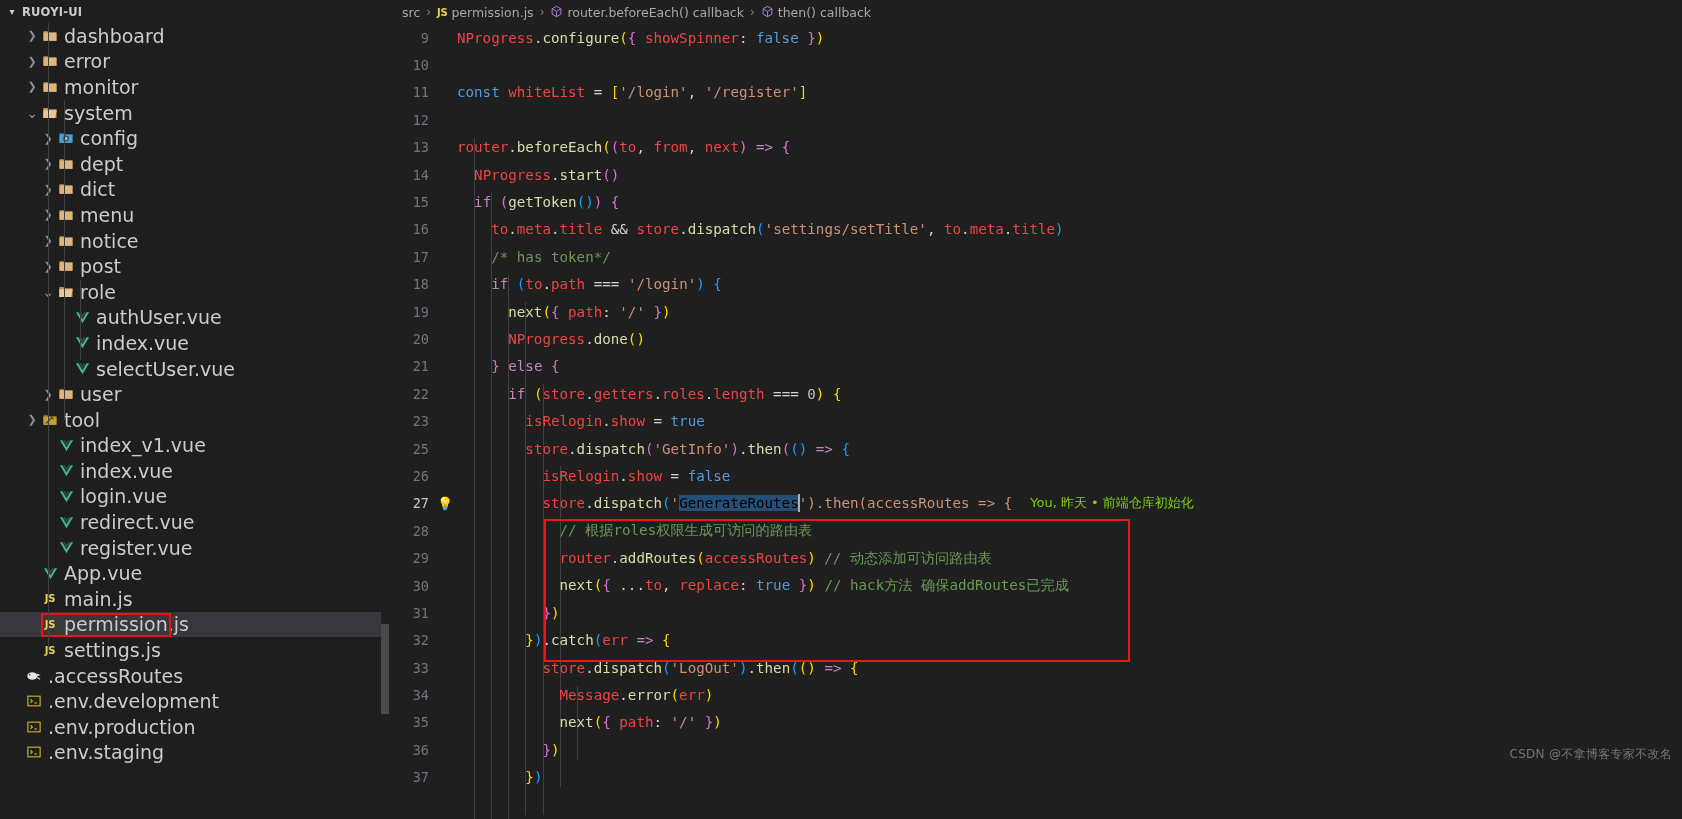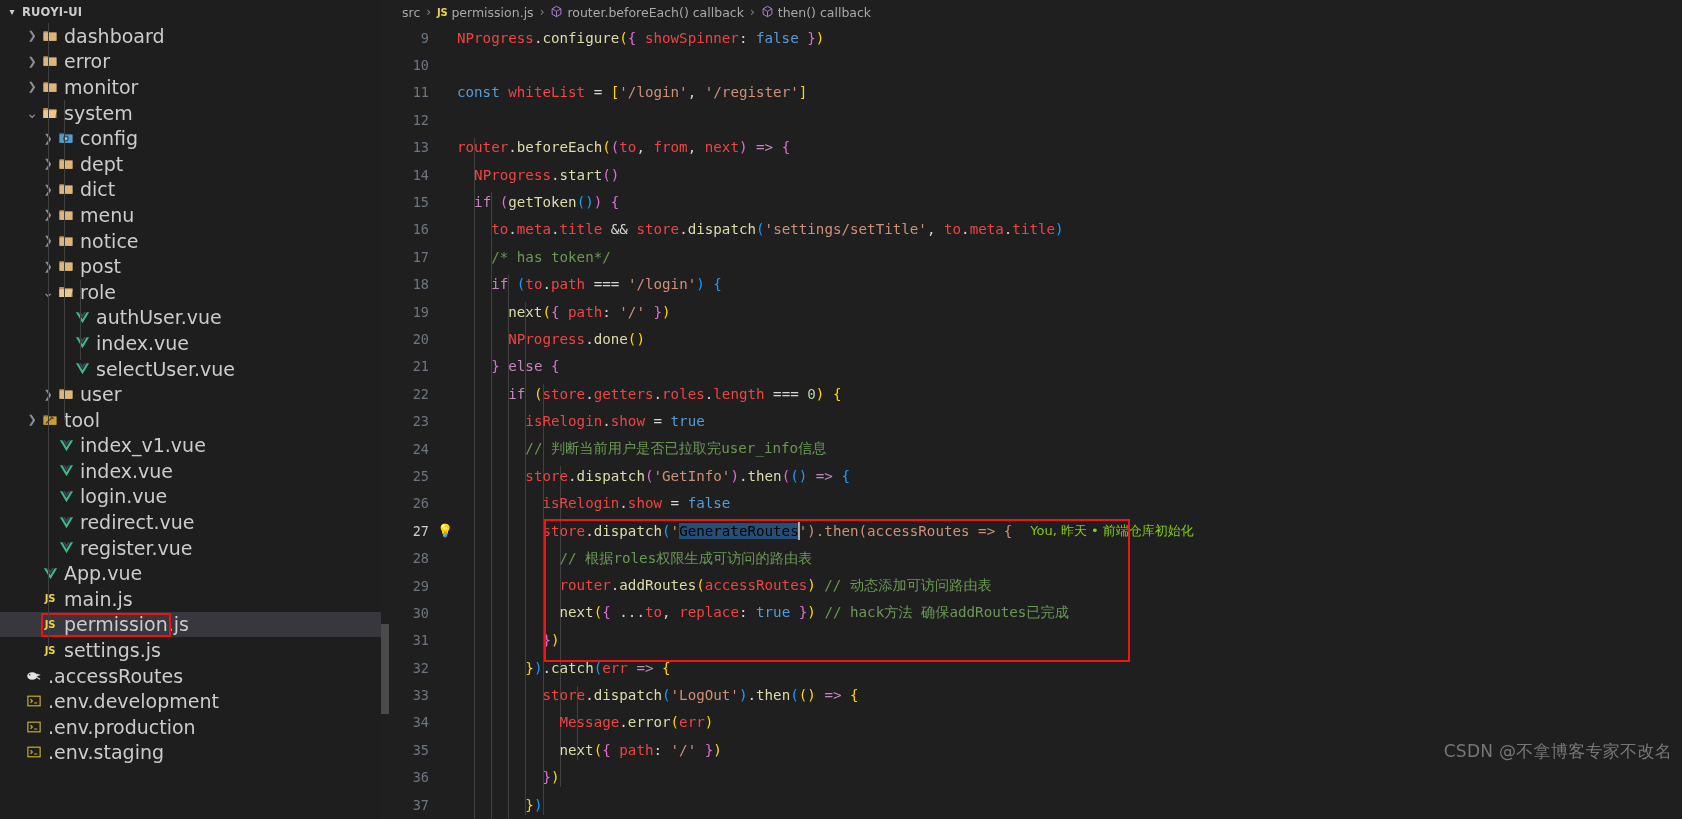--- a/index.html
+++ b/index.html
@@ -196,21 +196,21 @@
     position: absolute;
     border: 2px solid #f01414;
     pointer-events: none;
     z-index: 5;
   }
   #watermark {
     position: absolute;
     right: 10px;
     bottom: 56px;
     color: #777777;
-    font-size: 17px;
+    font-size: 12px;
     font-family: "DejaVu Sans", sans-serif;
     letter-spacing: 0.3px;
     z-index: 20;
   }
   .minimap-mark {
     position: absolute;
     left: 0;
     width: 8px;
     background: #4a4a4a;
   }
@@ -596,21 +596,20 @@
           <div class="cline"><span class="ln">14</span><span class="glyph"></span><span class="ctext">  <span class="t-var">NProgress</span><span class="t-op">.</span><span class="t-fn">start</span><span class="t-p2">(</span><span class="t-p2">)</span></span></div>
           <div class="cline"><span class="ln">15</span><span class="glyph"></span><span class="ctext">  <span class="t-kw">if</span><span class="t-op"> </span><span class="t-p2">(</span><span class="t-fn">getToken</span><span class="t-p3">(</span><span class="t-p3">)</span><span class="t-p2">)</span><span class="t-op"> </span><span class="t-p2">{</span></span></div>
           <div class="cline"><span class="ln">16</span><span class="glyph"></span><span class="ctext">    <span class="t-var">to</span><span class="t-op">.</span><span class="t-var">meta</span><span class="t-op">.</span><span class="t-var">title</span><span class="t-op"> </span><span class="t-op">&amp;</span><span class="t-op">&amp;</span><span class="t-op"> </span><span class="t-var">store</span><span class="t-op">.</span><span class="t-fn">dispatch</span><span class="t-p3">(</span><span class="t-str">'settings/setTitle'</span><span class="t-op">,</span><span class="t-op"> </span><span class="t-var">to</span><span class="t-op">.</span><span class="t-var">meta</span><span class="t-op">.</span><span class="t-var">title</span><span class="t-p3">)</span></span></div>
           <div class="cline"><span class="ln">17</span><span class="glyph"></span><span class="ctext">    <span class="t-cmt">/* has token*/</span></span></div>
           <div class="cline"><span class="ln">18</span><span class="glyph"></span><span class="ctext">    <span class="t-kw">if</span><span class="t-op"> </span><span class="t-p3">(</span><span class="t-var">to</span><span class="t-op">.</span><span class="t-var">path</span><span class="t-op"> </span><span class="t-op">=</span><span class="t-op">=</span><span class="t-op">=</span><span class="t-op"> </span><span class="t-str">'/login'</span><span class="t-p3">)</span><span class="t-op"> </span><span class="t-p3">{</span></span></div>
           <div class="cline"><span class="ln">19</span><span class="glyph"></span><span class="ctext">      <span class="t-fn">next</span><span class="t-p1">(</span><span class="t-p2">{</span><span class="t-op"> </span><span class="t-var">path</span><span class="t-op">:</span><span class="t-op"> </span><span class="t-str">'/'</span><span class="t-op"> </span><span class="t-p2">}</span><span class="t-p1">)</span></span></div>
           <div class="cline"><span class="ln">20</span><span class="glyph"></span><span class="ctext">      <span class="t-var">NProgress</span><span class="t-op">.</span><span class="t-fn">done</span><span class="t-p1">(</span><span class="t-p1">)</span></span></div>
           <div class="cline"><span class="ln">21</span><span class="glyph"></span><span class="ctext">    <span class="t-p2">}</span><span class="t-op"> </span><span class="t-kw">else</span><span class="t-op"> </span><span class="t-p2">{</span></span></div>
           <div class="cline"><span class="ln">22</span><span class="glyph"></span><span class="ctext">      <span class="t-kw">if</span><span class="t-op"> </span><span class="t-p1">(</span><span class="t-var">store</span><span class="t-op">.</span><span class="t-var">getters</span><span class="t-op">.</span><span class="t-var">roles</span><span class="t-op">.</span><span class="t-var">length</span><span class="t-op"> </span><span class="t-op">=</span><span class="t-op">=</span><span class="t-op">=</span><span class="t-op"> </span><span class="t-num">0</span><span class="t-p1">)</span><span class="t-op"> </span><span class="t-p1">{</span></span></div>
           <div class="cline"><span class="ln">23</span><span class="glyph"></span><span class="ctext">        <span class="t-var">isRelogin</span><span class="t-op">.</span><span class="t-var">show</span><span class="t-op"> </span><span class="t-op">=</span><span class="t-op"> </span><span class="t-decl">true</span></span></div>
-          <div class="cline"><span class="ln">24</span><span class="glyph"></span><span class="ctext">        <span class="t-cmt">// 判断当前用户是否已拉取完user_info信息</span></span></div>
           <div class="cline"><span class="ln">25</span><span class="glyph"></span><span class="ctext">        <span class="t-var">store</span><span class="t-op">.</span><span class="t-fn">dispatch</span><span class="t-p2">(</span><span class="t-str">'GetInfo'</span><span class="t-p2">)</span><span class="t-op">.</span><span class="t-fn">then</span><span class="t-p2">(</span><span class="t-p3">(</span><span class="t-p3">)</span><span class="t-op"> </span><span class="t-kw">=&gt;</span><span class="t-op"> </span><span class="t-p3">{</span></span></div>
           <div class="cline"><span class="ln">26</span><span class="glyph"></span><span class="ctext">          <span class="t-var">isRelogin</span><span class="t-op">.</span><span class="t-var">show</span><span class="t-op"> </span><span class="t-op">=</span><span class="t-op"> </span><span class="t-decl">false</span></span></div>
           <div class="cline"><span class="ln active">27</span><span class="glyph"><span class="bulb">💡</span></span><span class="ctext">          <span class="t-var">store</span><span class="t-op">.</span><span class="t-fn">dispatch</span><span class="t-p3">(</span><span class="t-str">'</span><span class="sel">GenerateRoutes</span><span class="cursor"></span><span class="t-str">').then(accessRoutes =&gt; {</span></span><span class="blame">You, 昨天 • 前端仓库初始化</span></div>
           <div class="cline"><span class="ln">28</span><span class="glyph"></span><span class="ctext">            <span class="t-cmt">// 根据roles权限生成可访问的路由表</span></span></div>
           <div class="cline"><span class="ln">29</span><span class="glyph"></span><span class="ctext">            <span class="t-var">router</span><span class="t-op">.</span><span class="t-fn">addRoutes</span><span class="t-p1">(</span><span class="t-var">accessRoutes</span><span class="t-p1">)</span><span class="t-cmt"> // 动态添加可访问路由表</span></span></div>
           <div class="cline"><span class="ln">30</span><span class="glyph"></span><span class="ctext">            <span class="t-fn">next</span><span class="t-p1">(</span><span class="t-p2">{</span><span class="t-op"> </span><span class="t-op">.</span><span class="t-op">.</span><span class="t-op">.</span><span class="t-var">to</span><span class="t-op">,</span><span class="t-op"> </span><span class="t-var">replace</span><span class="t-op">:</span><span class="t-op"> </span><span class="t-decl">true</span><span class="t-op"> </span><span class="t-p2">}</span><span class="t-p1">)</span><span class="t-cmt"> // hack方法 确保addRoutes已完成</span></span></div>
           <div class="cline"><span class="ln">31</span><span class="glyph"></span><span class="ctext">          <span class="t-p2">}</span><span class="t-p1">)</span></span></div>
           <div class="cline"><span class="ln">32</span><span class="glyph"></span><span class="ctext">        <span class="t-p1">}</span><span class="t-p3">)</span><span class="t-op">.</span><span class="t-fn">catch</span><span class="t-p3">(</span><span class="t-var">err</span><span class="t-op"> </span><span class="t-kw">=&gt;</span><span class="t-op"> </span><span class="t-p1">{</span></span></div>
           <div class="cline"><span class="ln">33</span><span class="glyph"></span><span class="ctext">          <span class="t-var">store</span><span class="t-op">.</span><span class="t-fn">dispatch</span><span class="t-p3">(</span><span class="t-str">'LogOut'</span><span class="t-p3">)</span><span class="t-op">.</span><span class="t-fn">then</span><span class="t-p3">(</span><span class="t-p1">(</span><span class="t-p1">)</span><span class="t-op"> </span><span class="t-kw">=&gt;</span><span class="t-op"> </span><span class="t-p1">{</span></span></div>
           <div class="cline"><span class="ln">34</span><span class="glyph"></span><span class="ctext">            <span class="t-var">Message</span><span class="t-op">.</span><span class="t-fn">error</span><span class="t-p1">(</span><span class="t-var">err</span><span class="t-p1">)</span></span></div>

